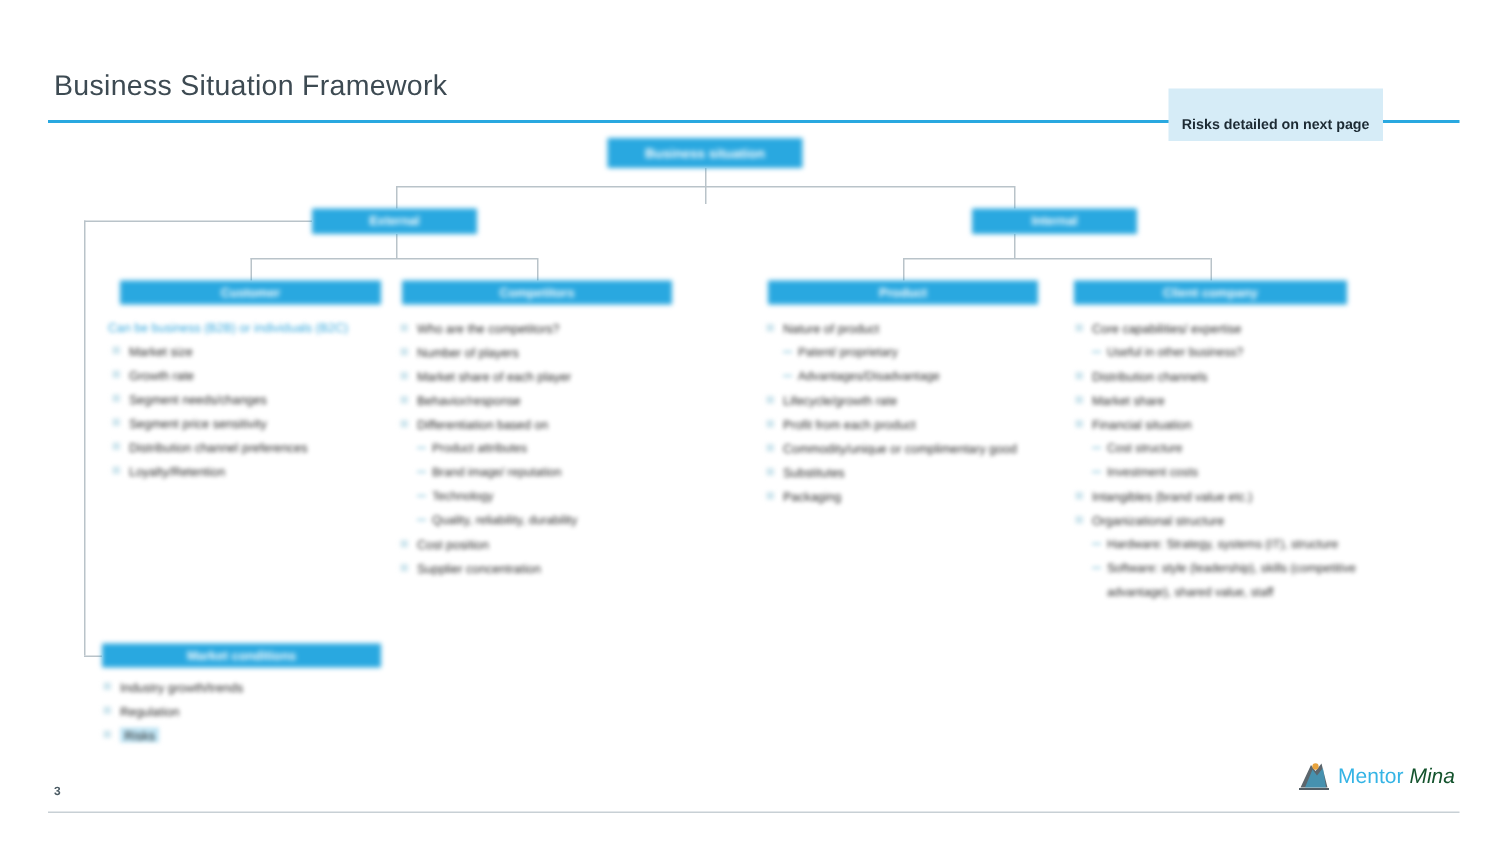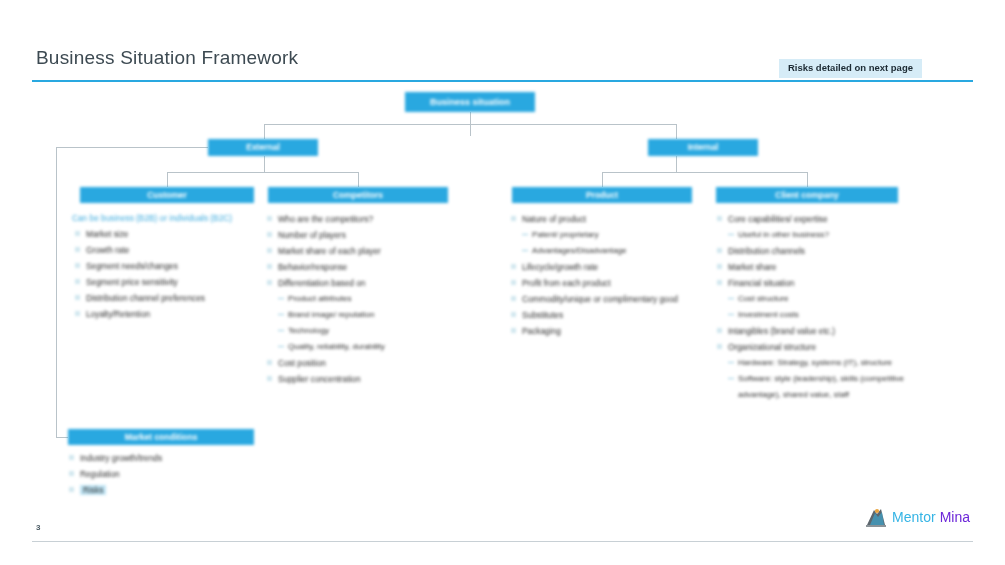--- a/index.html
+++ b/index.html
@@ -18,21 +18,21 @@
     font-size:19px;color:#3d4a52;letter-spacing:.2px;
     white-space:nowrap;
   }
   .title-rule{
     position:absolute;left:32px;top:80px;width:941px;height:2px;
     background:#29a8e0;
   }
   .badge{
     position:absolute;right:83px;top:59px;
     background:#d6ecf7;
-    padding:4px 9px 5px 9px;
+    padding:20px 9px 5px 9px;
     font-size:9.5px;color:#1c2a33;font-weight:bold;
     white-space:nowrap;line-height:1;
   }
 
   
   .ln{position:absolute;background:#b9c3c9;}
   .ln.h{height:1px;}
   .ln.v{width:1px;}
 
   
@@ -104,21 +104,21 @@
     position:absolute;left:32px;top:541px;width:941px;height:1px;
     background:#c8d0d5;
   }
   .logo{
     position:absolute;right:35px;top:506px;
     display:flex;align-items:center;gap:4px;
     font-size:14px;
   }
   .logo .mark{width:24px;height:22px;display:block;}
   .logo .w1{color:#35b4e5;}
-  .logo .w2{color:#6d28d9;}
+  .logo .w2{color:#14532d;font-style:italic;}
 </style>
 </head>
 <body>
 
 <div class="slide">
 
   <div class="title">Business Situation Framework</div>
   <div class="title-rule"></div>
   <div class="badge">Risks detailed on next page</div>
 

